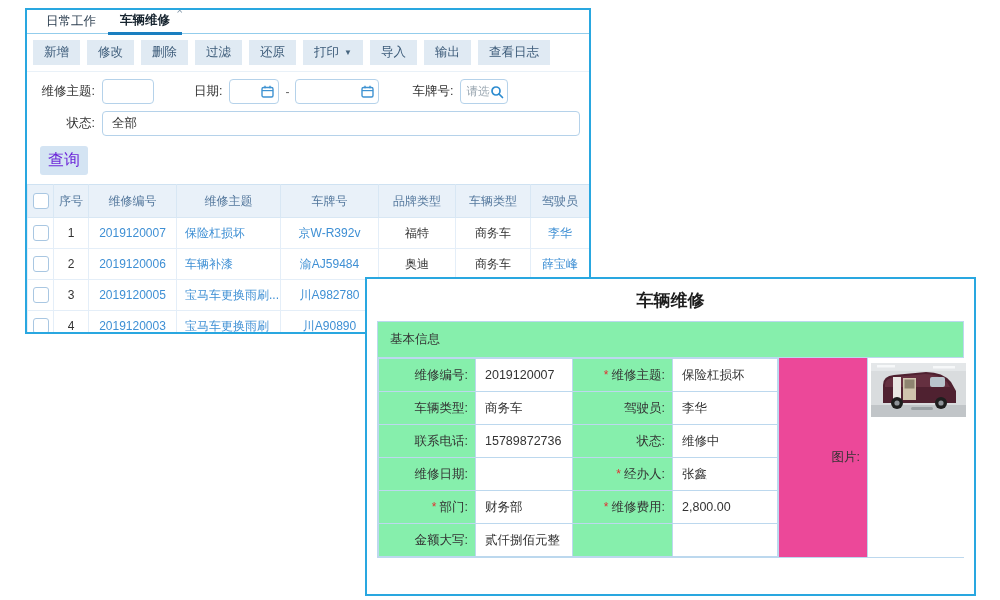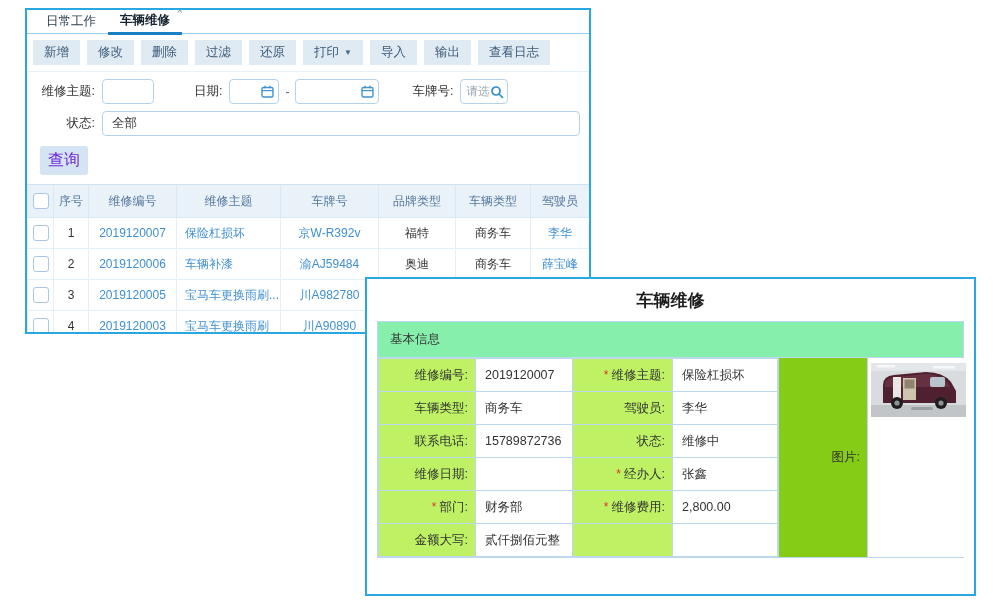--- a/index.html
+++ b/index.html
@@ -48,24 +48,24 @@
   
   #detail-panel{left:365px;top:277px;width:611px;height:319px;z-index:10;overflow:hidden;}
   .panel-title{text-align:center;font-size:17px;font-weight:bold;color:#1d1d1d;margin:10px 0 9px;}
   .section{margin:0 10px;border:1px solid #bcd8ee;}
   .section-header{background:#86efac;border-bottom:1px solid #bcd8ee;font-size:12.5px;color:#333;
                   padding:9px 12px;}
   .form-wrap{display:flex;align-items:stretch;}
   .form-table{border-collapse:collapse;table-layout:fixed;width:399px;flex:none;}
   .form-table td{border:1px solid #bcd8ee;font-size:12.5px;color:#333;height:33px;box-sizing:border-box;
                  overflow:hidden;white-space:nowrap;}
-  td.flabel{background:#bef264;text-align:right;padding-right:7px;}
+  td.flabel{background:#86efac;text-align:right;padding-right:7px;}
   td.fvalue{background:#fff;text-align:left;padding-left:9px;}
   .req{color:#e03131;margin-right:3px;font-size:12px;}
-  .pic-label{flex:none;width:90px;background:#84cc16;border-left:1px solid #bcd8ee;border-right:1px solid #bcd8ee;
+  .pic-label{flex:none;width:90px;background:#ec4899;border-left:1px solid #bcd8ee;border-right:1px solid #bcd8ee;
              display:flex;align-items:center;justify-content:flex-end;padding-right:7px;
              font-size:12.5px;color:#333;box-sizing:border-box;padding-left:28px;}
   .pic-cell{flex:1;background:#fff;padding:5px 0 0 3px;}
   .svg-icon{display:block;}
 </style>
 </head>
 <body>
 
 <div id="main-window" class="window">
 

